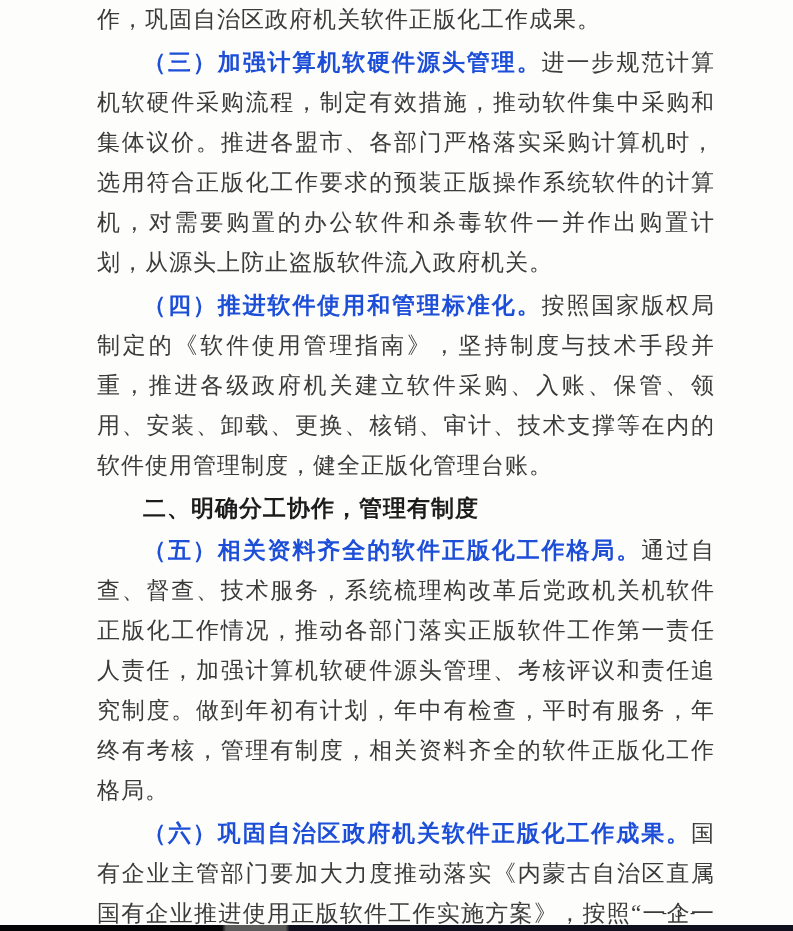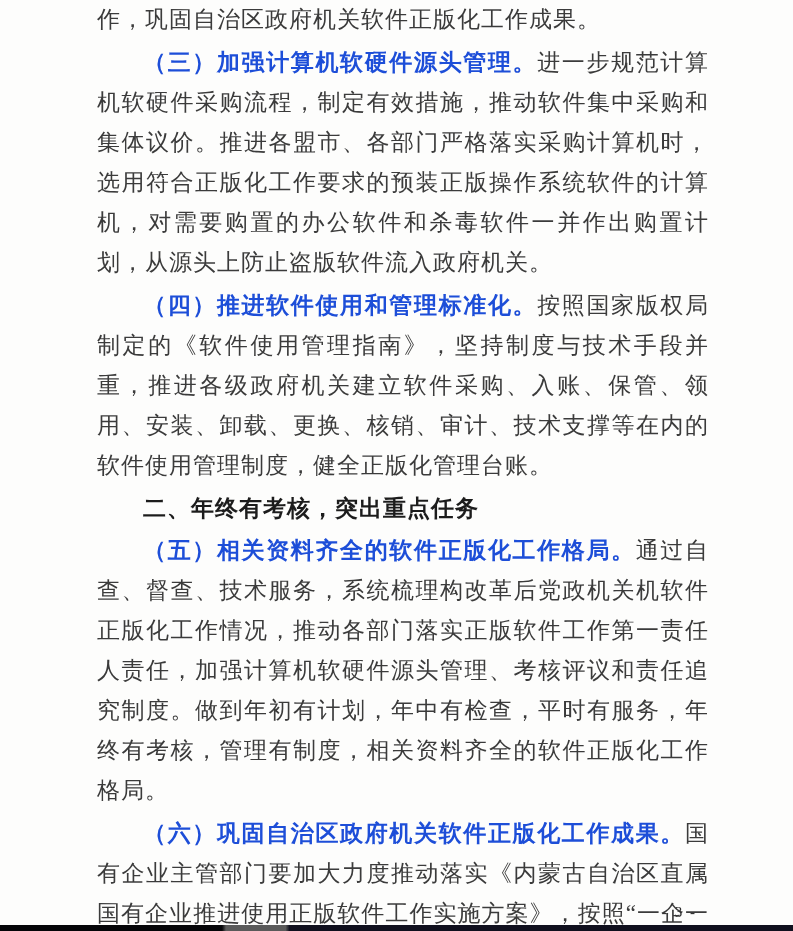--- a/index.html
+++ b/index.html
@@ -21,21 +21,21 @@
     left: 97px;
     top: 0px;
     width: 618px;
     color: #3b3b3b;
     font-size: 23px;
     line-height: 40px;
     text-align: justify;
     letter-spacing: 1px;
   }
   .content p {
-    margin: 0 6px 2px 0;
+    margin: 0 0 2px 0;
   }
   .para {
     text-indent: 2em;
   }
   .cont {
     text-indent: 0;
   }
   .lead {
     font-family: "Liberation Sans", "DejaVu Sans", sans-serif;
     font-weight: 700;
@@ -79,21 +79,21 @@
 <div class="page">
 
   <div class="content">
 
     <p class="cont">作，巩固自治区政府机关软件正版化工作成果。</p>
 
     <p class="para"><span class="lead">（三）加强计算机软硬件源头管理。</span><span>进一步规范计算机软硬件采购流程，制定有效措施，推动软件集中采购和集体议价。推进各盟市、各部门严格落实采购计算机时，选用符合正版化工作要求的预装正版操作系统软件的计算机，对需要购置的办公软件和杀毒软件一并作出购置计划，从源头上防止盗版软件流入政府机关。</span></p>
 
     <p class="para"><span class="lead">（四）推进软件使用和管理标准化。</span><span>按照国家版权局制定的《软件使用管理指南》，坚持制度与技术手段并重，推进各级政府机关建立软件采购、入账、保管、领用、安装、卸载、更换、核销、审计、技术支撑等在内的软件使用管理制度，健全正版化管理台账。</span></p>
 
-    <p class="section-heading">二、年终有考核，突出重点任务</p>
+    <p class="section-heading">二、明确分工协作，管理有制度</p>
 
     <p class="para"><span class="lead">（五）相关资料齐全的软件正版化工作格局。</span><span>通过自查、督查、技术服务，系统梳理构改革后党政机关机软件正版化工作情况，推动各部门落实正版软件工作第一责任人责任，加强计算机软硬件源头管理、考核评议和责任追究制度。做到年初有计划，年中有检查，平时有服务，年终有考核，管理有制度，相关资料齐全的软件正版化工作格局。</span></p>
 
     <p class="para"><span class="lead">（六）巩固自治区政府机关软件正版化工作成果。</span><span>国有企业主管部门要加大力度推动落实《内蒙古自治区直属国有企业推进使用正版软件工作实施方案》，按照“一企一策”、逐级推</span></p>
 
   </div>
 
   <div class="page-number">- 3 -</div>
 
   <div class="scan-bar"></div>

